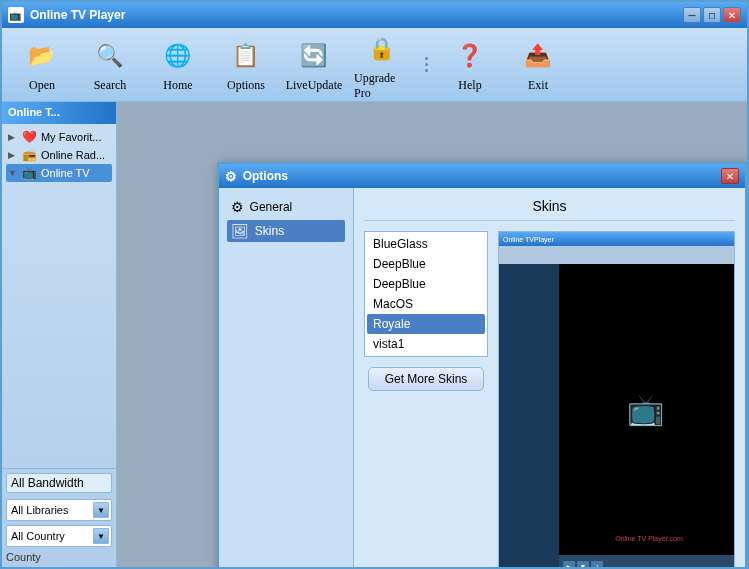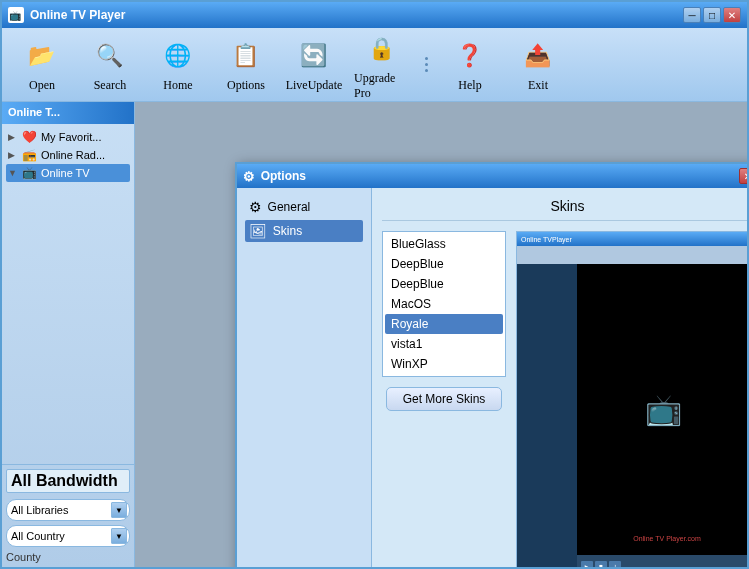--- a/index.html
+++ b/index.html
@@ -123,21 +123,21 @@
 
     
     .main-content {
       display: flex;
       flex: 1;
       overflow: hidden;
     }
 
     
     .sidebar {
-      width: 133px;
+      width: 115px;
       background: linear-gradient(to bottom, #c8dff5, #b0cce8);
       border-right: 1px solid #8ab8e0;
       display: flex;
       flex-direction: column;
     }
     .sidebar-header {
       background: linear-gradient(to right, #5aabf5, #2272c8);
       color: white;
       font-size: 11px;
       font-weight: bold;
@@ -168,21 +168,21 @@
     }
     .filter-select-wrapper {
       position: relative;
       margin-bottom: 4px;
     }
     .filter-select-wrapper select {
       width: 100%;
       height: 22px;
       font-size: 11px;
       border: 1px solid #8ab8e0;
-      border-radius: 10px;
+      border-radius: 2px;
       background: white;
       appearance: none;
       padding: 0 20px 0 4px;
       cursor: pointer;
     }
     .filter-select-wrapper .arrow {
       position: absolute;
       right: 3px;
       top: 50%;
       transform: translateY(-50%);
@@ -434,22 +434,22 @@
       font-size: 12px;
       cursor: pointer;
     }
 
     
     ::-webkit-scrollbar { width: 8px; }
     ::-webkit-scrollbar-track { background: #c8dff5; }
     ::-webkit-scrollbar-thumb { background: #8ab8e0; border-radius: 4px; }
 
     .sidebar-bandwidth {
-      font-size: 16px;
-      font-weight: bold;
+      font-size: 12px;
+      font-weight: normal;
       background: #e0eef8;
       border: 1px solid #8ab8e0;
       padding: 2px 4px;
       margin-bottom: 6px;
       border-radius: 2px;
     }
 
     .county-label {
       font-size: 11px;
       color: #333;
@@ -586,21 +586,20 @@
               <div class="dialog-content-row">
 
                 <div style="display:flex; flex-direction:column; gap:6px;">
                   <div class="skins-list">
                     <div class="skin-item">BlueGlass</div>
                     <div class="skin-item">DeepBlue</div>
                     <div class="skin-item">DeepBlue</div>
                     <div class="skin-item">MacOS</div>
                     <div class="skin-item selected">Royale</div>
                     <div class="skin-item">vista1</div>
-                    <div class="skin-item">WinXP</div>
                   </div>
                   <div class="get-more-btn">
                     <button>Get More Skins</button>
                   </div>
                 </div>
 
                 <div class="skin-preview">
                   <div class="preview-mini-bar">
                     <span>Online TVPlayer</span>
                   </div>

